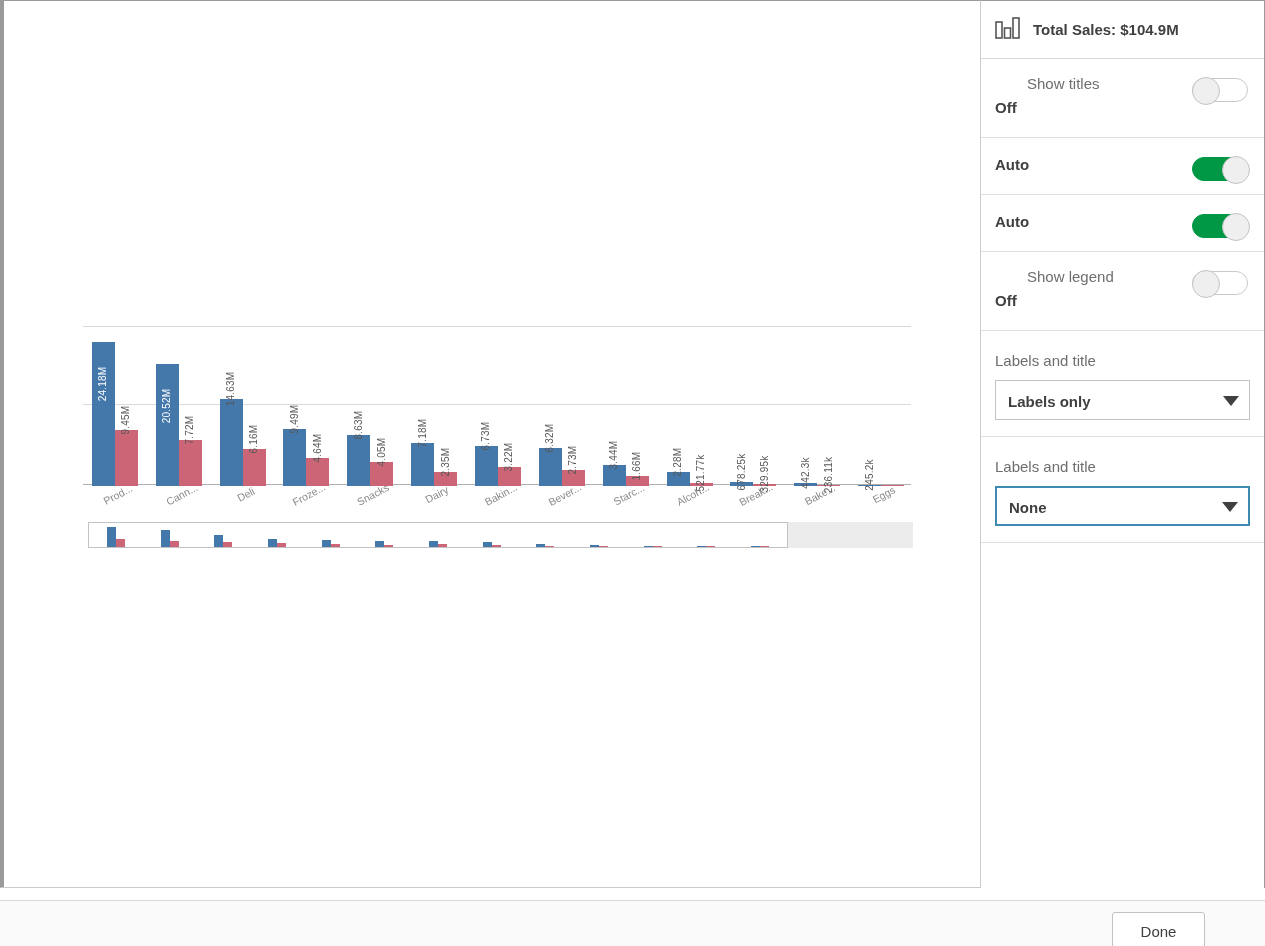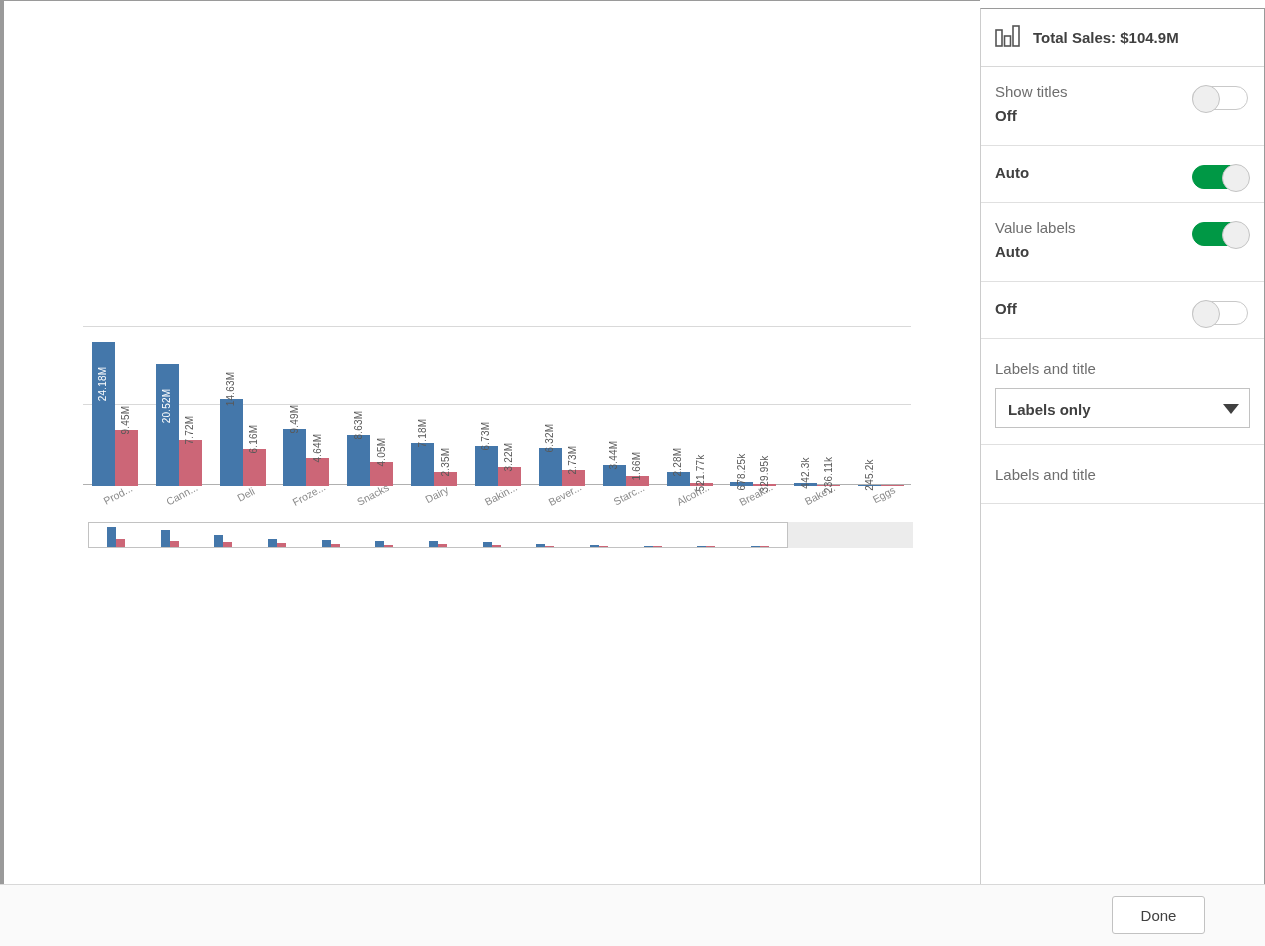--- a/index.html
+++ b/index.html
@@ -134,21 +134,21 @@
     flex: 1 1 0; height: 100%;
     display: flex; align-items: flex-end; justify-content: center;
   }
   .mbar { width: 9px; }
   .mbar.blue { background: #4477aa; }
   .mbar.red  { background: #cc6677; }
 
   
   #panel {
     position: absolute;
-    right: 0; top: 8px;
+    right: 0; top: 0;
     width: 285px; height: 888px;
     background: #ffffff;
     border-left: 1px solid #cccccc;
     border-top: 1px solid #9a9a9a;
     border-right: 1px solid #9a9a9a;
   }
   #panel-header {
     height: 58px;
     display: flex; align-items: center;
     padding: 0 14px;
@@ -157,21 +157,21 @@
   #panel-header .title {
     font-size: 15px; font-weight: bold; color: #404040;
     margin-left: 12px;
   }
   .prop-row {
     padding: 14px 14px 16px 14px;
     border-bottom: 1px solid #e0e0e0;
     position: relative;
   }
   .prop-label {
-    font-size: 15px; color: #6e6e6e; line-height: 22px;
+    font-size: 15px; color: #6e6e6e; line-height: 22px; margin-left: 32px;
   }
   .prop-value {
     font-size: 15px; font-weight: bold; color: #404040;
     line-height: 26px;
   }
   .toggle {
     position: absolute;
     right: 14px; top: 18px;
     width: 58px; height: 26px;
   }
@@ -220,21 +220,21 @@
     width: 0; height: 0;
     border-left: 8px solid transparent;
     border-right: 8px solid transparent;
     border-top: 10px solid #404040;
   }
 
   
   #footer {
     position: absolute;
     left: 0; bottom: 0;
-    width: 1265px; height: 62px;
+    width: 1265px; height: 46px;
     background: #fafafa;
     border-top: 1px solid #d8d8d8;
   }
   #done-button {
     position: absolute;
     right: 60px; top: 11px;
     width: 93px; height: 38px;
     background: #ffffff;
     border: 1px solid #c2c2c2;
     border-radius: 3px;
@@ -522,46 +522,50 @@
 
     <div class="prop-row">
       <div class="prop-value">Auto</div>
       <div class="toggle on">
         <div class="track"></div>
         <div class="knob"></div>
       </div>
     </div>
 
     <div class="prop-row">
-      <div class="prop-label">Value labels</div>
       <div class="prop-value">Auto</div>
       <div class="toggle on">
         <div class="track"></div>
         <div class="knob"></div>
       </div>
     </div>
 
     <div class="prop-row">
+      <div class="prop-label">Show legend</div>
       <div class="prop-value">Off</div>
       <div class="toggle">
         <div class="track"></div>
         <div class="knob"></div>
       </div>
     </div>
 
     <div class="prop-row">
       <div class="sub-label">Labels and title</div>
       <div class="dropdown">
         <span class="dd-text">Labels only</span>
         <span class="caret"></span>
       </div>
     </div>
 
     <div class="prop-row">
       <div class="sub-label">Labels and title</div>
+      <div class="dropdown focused">
+        <span class="dd-text">None</span>
+        <span class="caret"></span>
+      </div>
     </div>
 
   </div>
 
   <div id="footer">
     <button id="done-button">Done</button>
   </div>
 
 </div>
 

